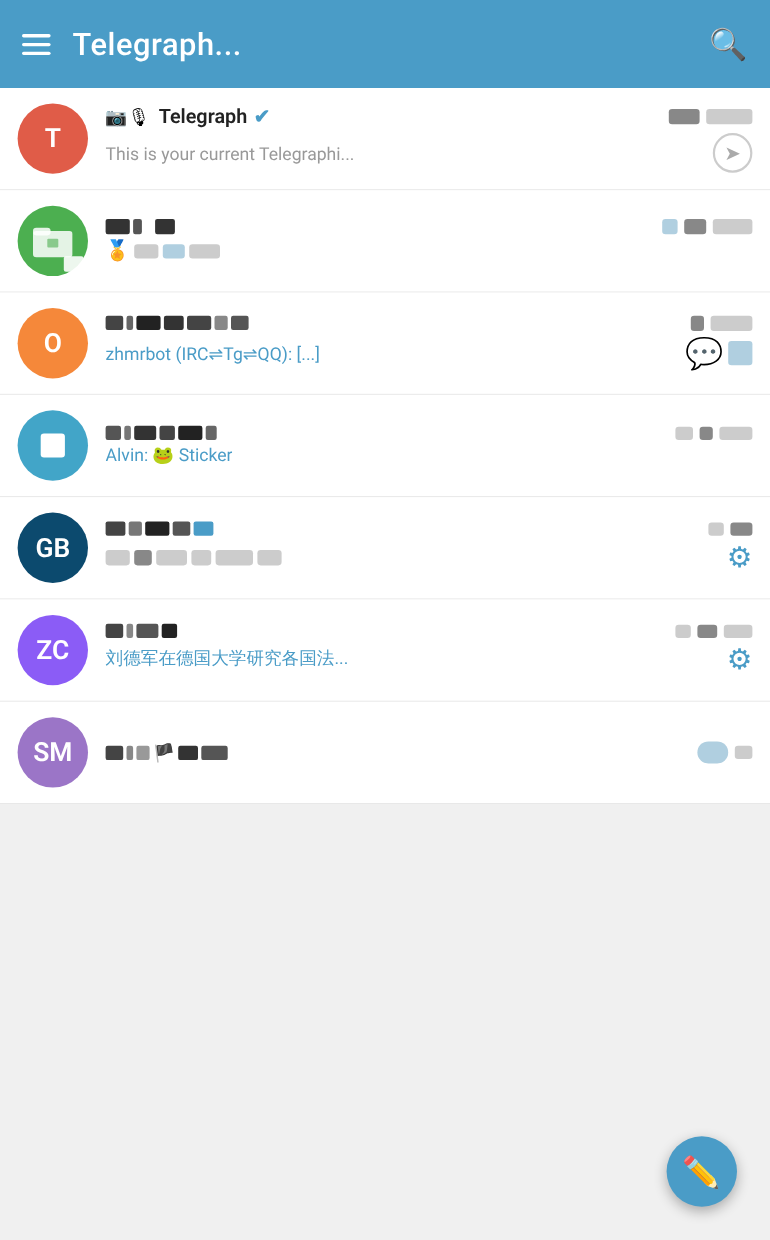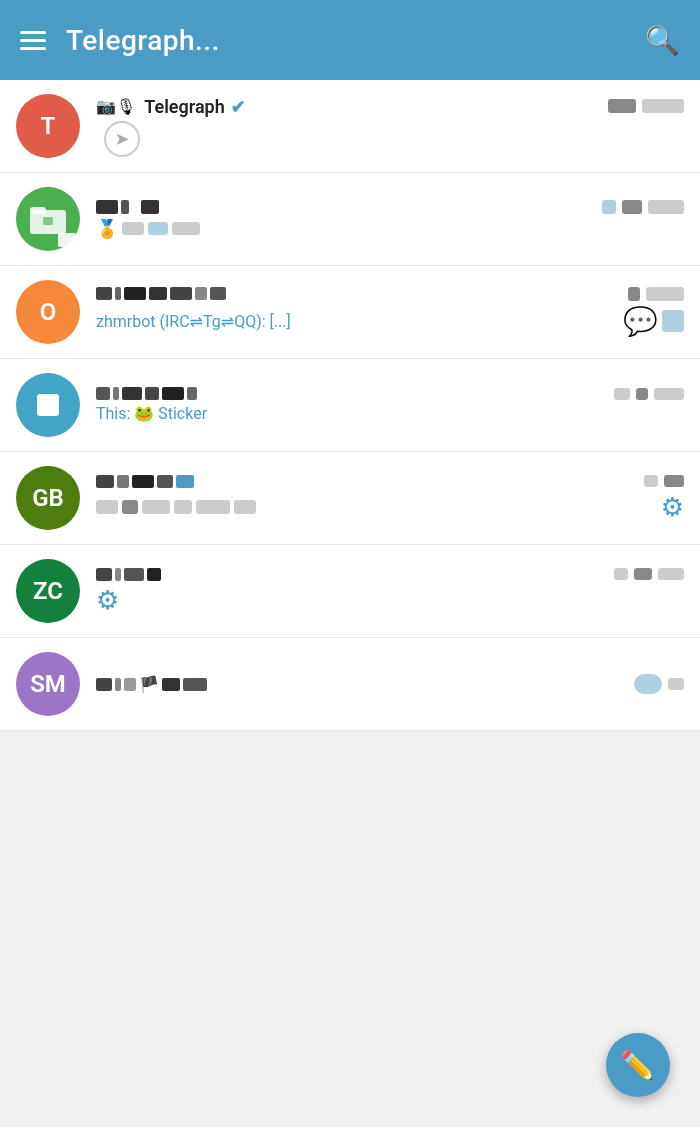--- a/index.html
+++ b/index.html
@@ -76,22 +76,22 @@
       font-weight: 600;
       color: white;
       flex-shrink: 0;
       margin-right: 16px;
       position: relative;
     }
 
     .avatar-t { background: #e05c48; }
     .avatar-orange { background: #f5883a; }
     .avatar-blue { background: #42a5c8; }
-    .avatar-gb { background: #4d7c0f; }
-    .avatar-zc { background: #15803d; }
+    .avatar-gb { background: #0c4a6e; }
+    .avatar-zc { background: #8b5cf6; }
     .avatar-sm { background: #9b75c7; }
 
     .chat-content {
       flex: 1;
       min-width: 0;
       display: flex;
       flex-direction: column;
       gap: 4px;
     }
 
@@ -261,20 +261,21 @@
             <span class="verified-badge">✔</span>
           </span>
         </div>
         <div class="top-row-right">
 
           <span class="blurred-block dark" style="width:28px;"></span>
           <span class="blurred-block" style="width:42px;"></span>
         </div>
       </div>
       <div class="chat-bottom-row">
+        <span class="chat-preview">This is your current Telegraphi...</span>
         <div class="forward-btn">➤</div>
       </div>
     </div>
   </div>
 
   <div class="chat-item">
     <div class="avatar folder-avatar">
       <svg width="36" height="30" viewBox="0 0 36 30" fill="none">
         <rect x="0" y="6" width="36" height="24" rx="3" fill="white" opacity="0.85"></rect>
         <rect x="0" y="3" width="16" height="7" rx="3" fill="white" opacity="0.85"></rect>
@@ -354,21 +355,21 @@
             <span class="nb" style="width:10px;height:13px;background:#666;"></span>
           </div>
         </div>
         <div class="top-row-right">
           <span class="blurred-block" style="width:16px;height:12px;"></span>
           <span class="blurred-block dark" style="width:12px;height:12px;"></span>
           <span class="blurred-block" style="width:30px;height:12px;"></span>
         </div>
       </div>
       <div class="chat-bottom-row">
-        <span class="chat-preview blue-text">This: 🐸 Sticker</span>
+        <span class="chat-preview blue-text">Alvin: 🐸 Sticker</span>
       </div>
     </div>
   </div>
 
   <div class="chat-item">
     <div class="avatar avatar-gb">GB</div>
     <div class="chat-content">
       <div class="chat-top-row">
         <div class="top-row-left">
           <div class="name-blocks">
@@ -410,20 +411,21 @@
             <span class="nb" style="width:14px;height:13px;background:#222;"></span>
           </div>
         </div>
         <div class="top-row-right">
           <span class="blurred-block" style="width:14px;height:12px;"></span>
           <span class="blurred-block dark" style="width:18px;height:12px;"></span>
           <span class="blurred-block" style="width:26px;height:12px;"></span>
         </div>
       </div>
       <div class="chat-bottom-row">
+        <span class="chat-preview blue-text">刘德军在德国大学研究各国法...</span>
         <span style="font-size:26px;color:#4a9cc7;">⚙</span>
       </div>
     </div>
   </div>
 
   <div class="chat-item">
     <div class="avatar avatar-sm">SM</div>
     <div class="chat-content">
       <div class="chat-top-row">
         <div class="top-row-left">

